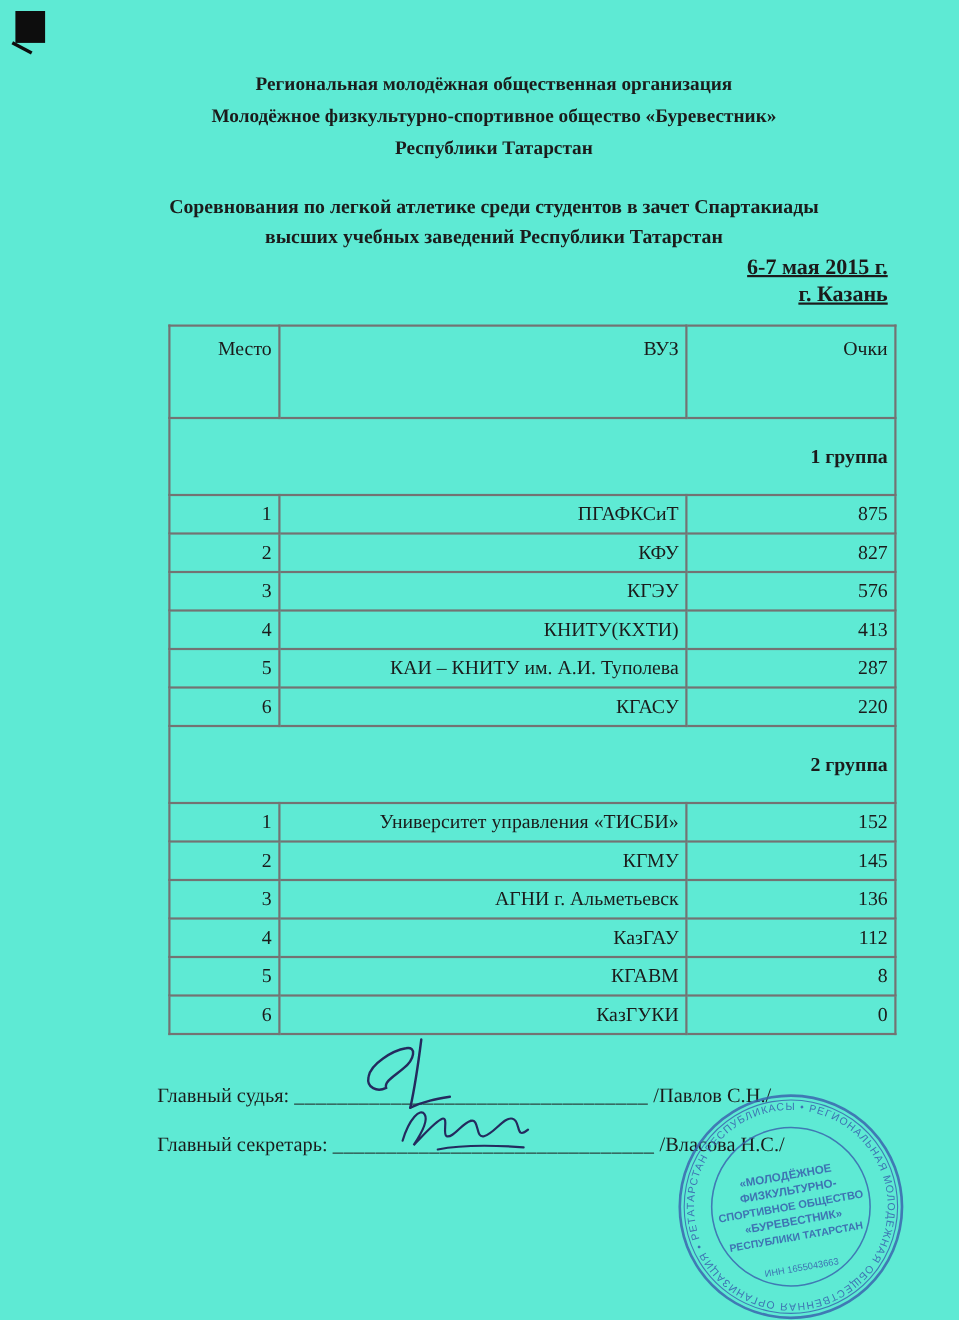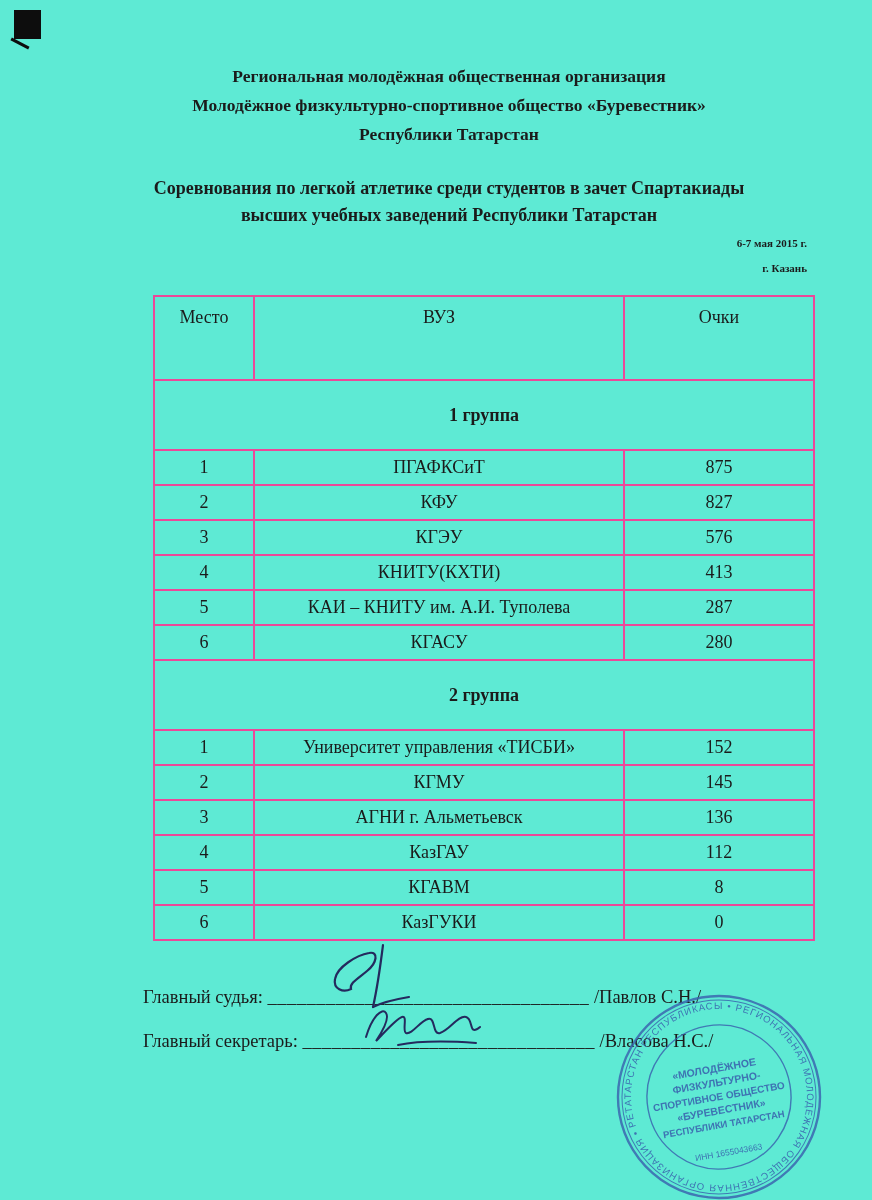--- a/index.html
+++ b/index.html
@@ -25,37 +25,37 @@
     transform: rotate(28deg);
   }
 
   .org-header { text-align: center; padding-top: 62px; }
   .org-header div { font-weight: bold; font-size: 17.5px; line-height: 29px; }
 
   .event-title { text-align: center; margin-top: 26px; }
   .event-title div { font-weight: bold; font-size: 18px; line-height: 27px; }
 
   .event-meta { text-align: right; padding-right: 78px; margin-top: 2px; }
-  .event-meta div { font-weight: bold; font-size: 11px; line-height: 25px; }
+  .event-meta div { font-weight: bold; font-size: 20px; line-height: 25px; text-decoration: underline; }
 
   .results-title {
     text-align: center; font-weight: bold; font-size: 17.5px;
     margin-top: 32px;
   }
 
   table.results {
     border-collapse: collapse;
     margin: 14px 0 0 140px;
     width: 660px;
     table-layout: fixed;
   }
   table.results td, table.results th {
-    border: 2px solid #ec4899;
+    border: 2px solid #737373;
     font-size: 18px;
-    text-align: center;
+    text-align: right;
     padding: 0 6px;
     font-weight: normal;
   }
   col.c-place { width: 100px; }
   col.c-vuz   { width: 370px; }
   col.c-pts   { width: 190px; }
   tr.head-row th { height: 72px; vertical-align: top; padding-top: 10px; }
   tr.group-row td { height: 68px; font-weight: bold; vertical-align: middle; border-radius: 26px; }
   tr.data-row td { height: 33px; }
 
@@ -142,21 +142,21 @@
         <td>413</td>
       </tr>
       <tr class="data-row">
         <td>5</td>
         <td>КАИ – КНИТУ им. А.И. Туполева</td>
         <td>287</td>
       </tr>
       <tr class="data-row">
         <td>6</td>
         <td>КГАСУ</td>
-        <td>280</td>
+        <td>220</td>
       </tr>
 
       <tr class="group-row">
         <td colspan="3">2 группа</td>
       </tr>
 
       <tr class="data-row">
         <td>1</td>
         <td>Университет управления «ТИСБИ»</td>
         <td>152</td>

